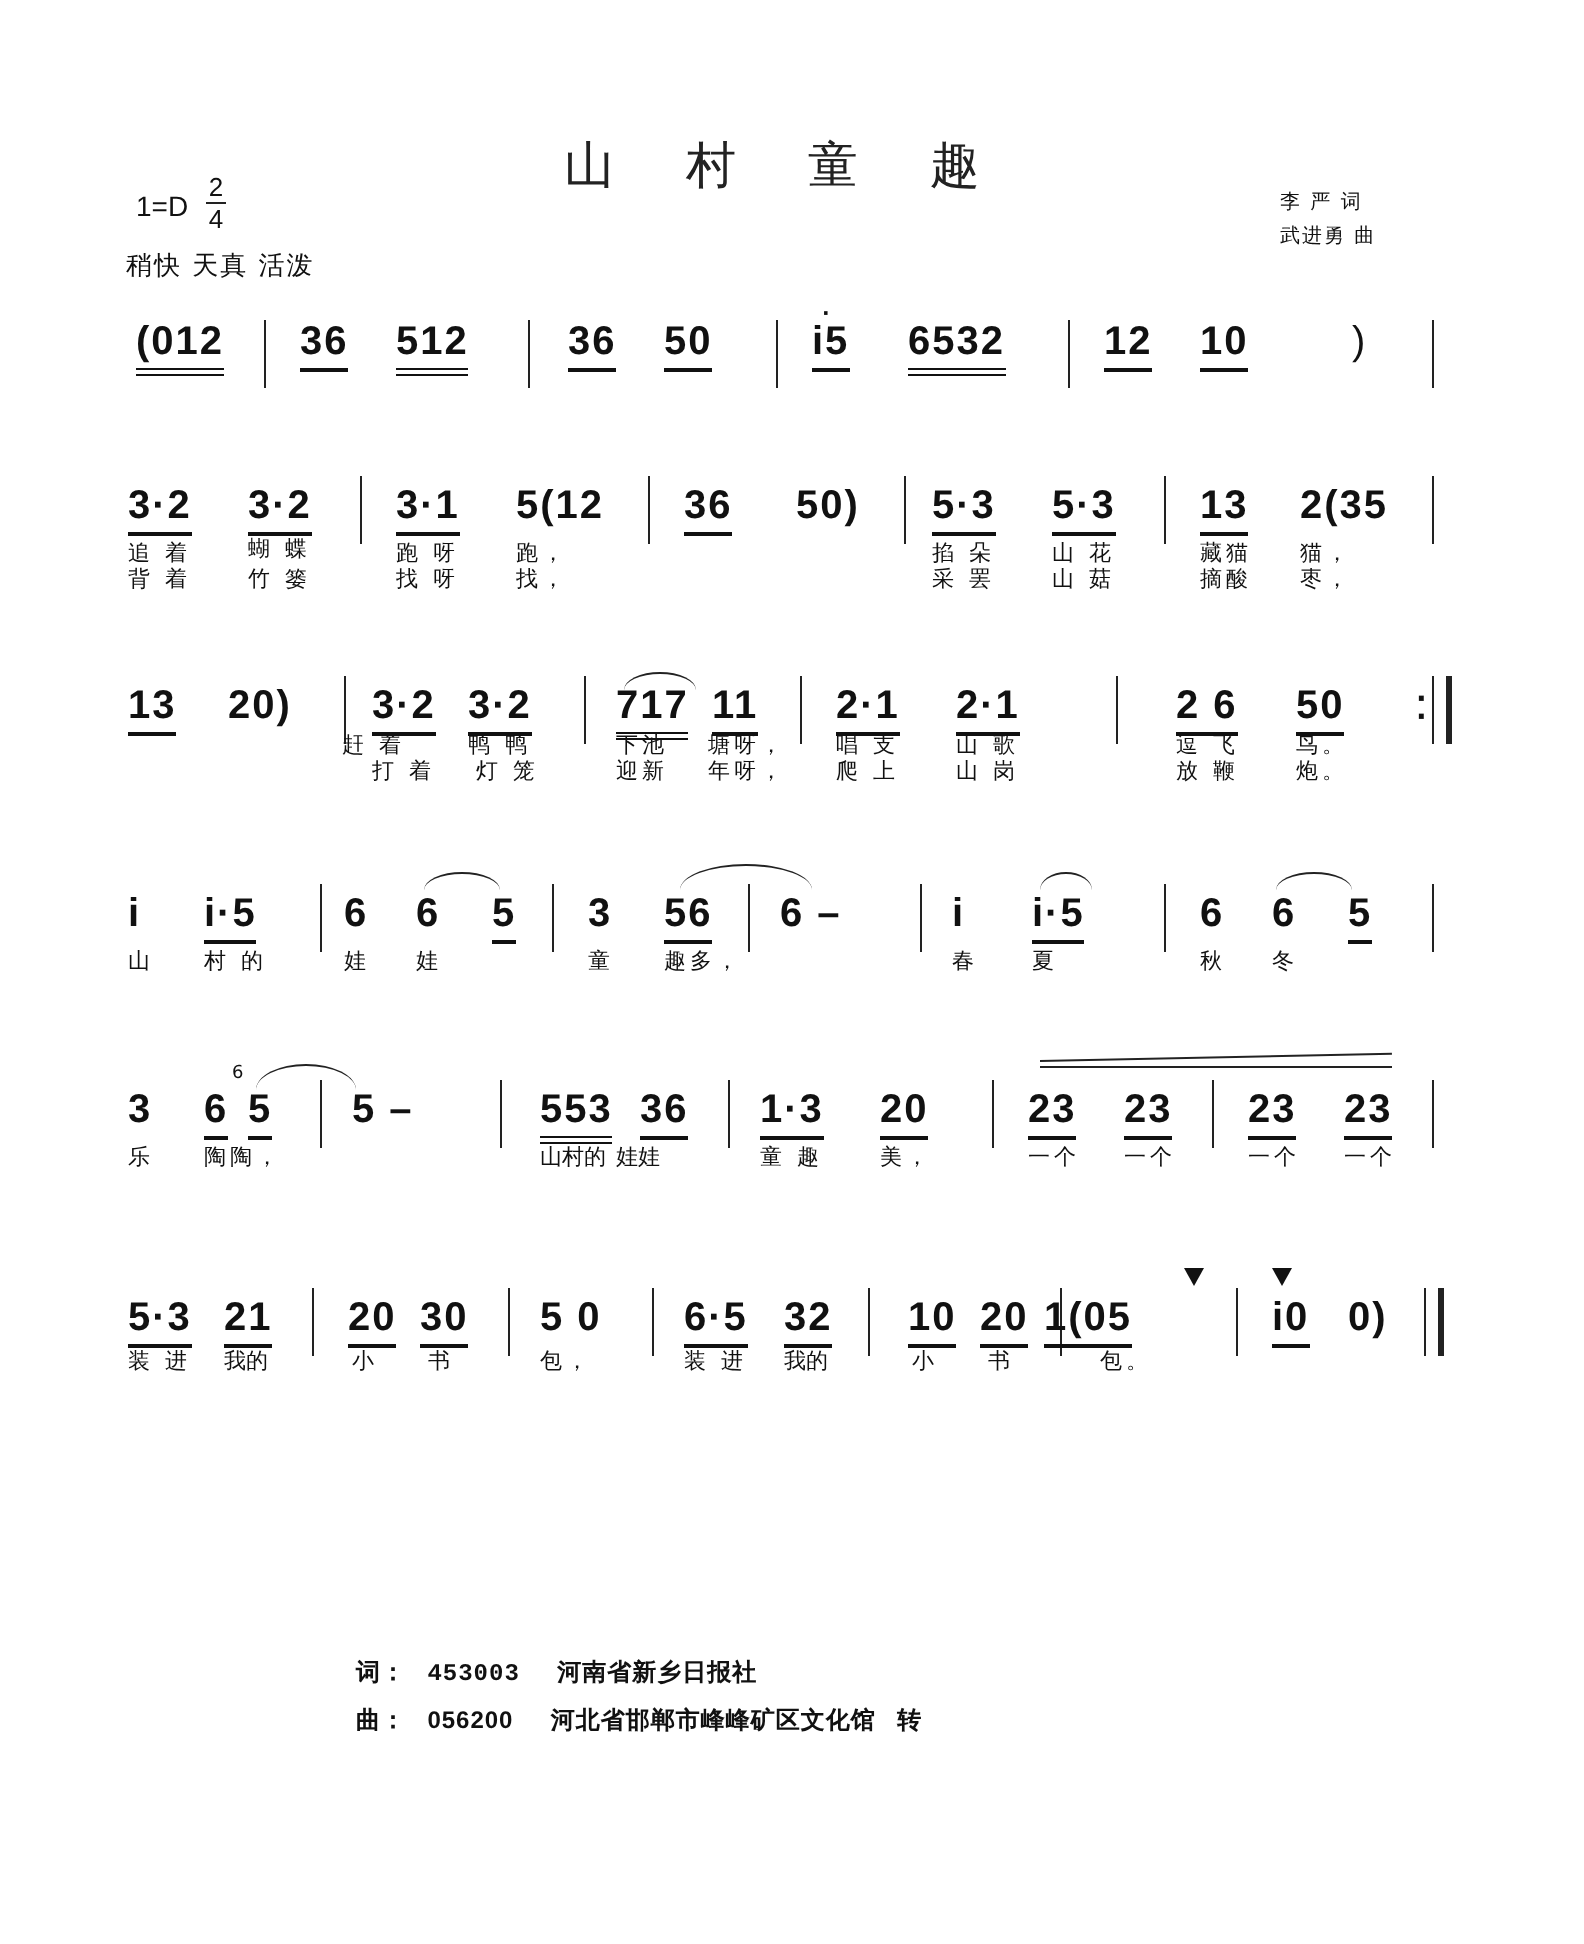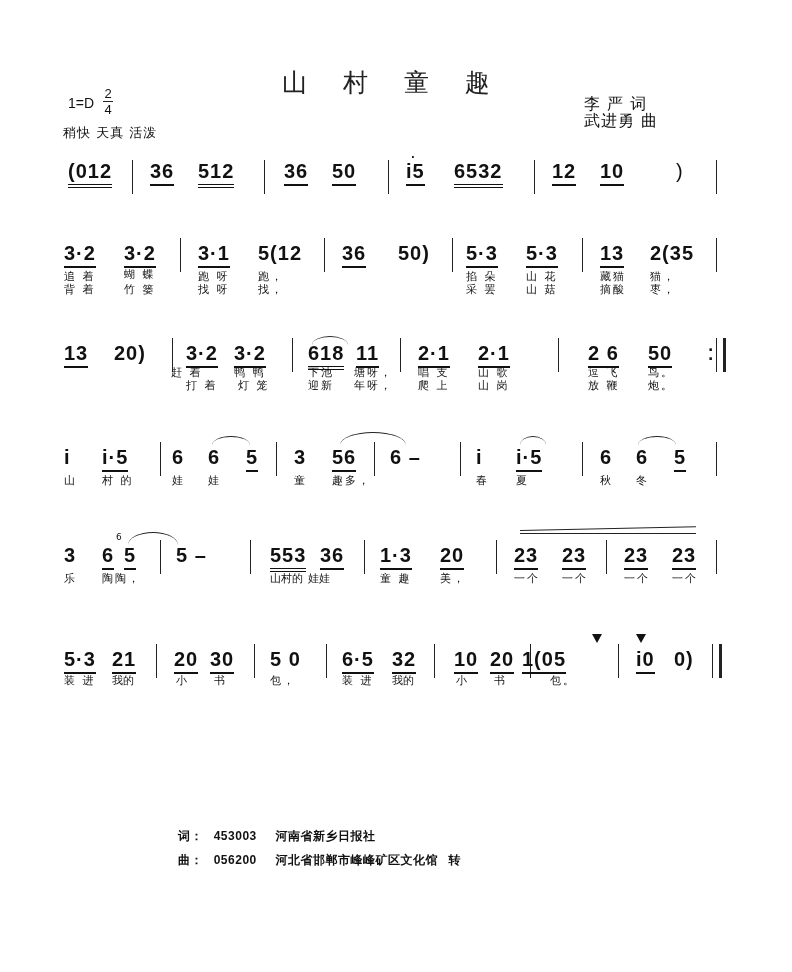--- a/index.html
+++ b/index.html
@@ -6,21 +6,21 @@
   body { width: 792px; height: 972px; position: relative; overflow: hidden;
          font-family: "DejaVu Sans", sans-serif; color: #111; }
   .abs { position: absolute; }
   .title { left: 282px; top: 66px; font-size: 25px; letter-spacing: 14px;
            font-family: "DejaVu Serif", serif; font-weight: normal; color: #222; }
   .key { left: 68px; top: 95px; font-size: 14px; font-family: "Liberation Sans", sans-serif; }
   .ts { left: 103px; top: 86px; font-size: 13px; text-align: center; line-height: 15px;
         font-family: "Liberation Sans", sans-serif; }
   .ts .bar { border-top: 1px solid #222; width: 10px; margin: 0 auto; }
   .tempo { left: 63px; top: 124px; font-size: 13px; letter-spacing: 1px; }
-  .credit { left: 584px; font-size: 16px; letter-spacing: 1px; }
+  .credit { left: 640px; font-size: 10px; letter-spacing: 1px; }
   .row { position: absolute; left: 62px; width: 660px; }
   .tok { position: absolute; font-family: "Liberation Sans", sans-serif; font-weight: bold;
          font-size: 20px; white-space: nowrap; letter-spacing: 1px; }
   .ul1 { border-bottom: 2px solid #111; padding-bottom: 1px; }
   .ul2 { border-bottom: 4px double #111; padding-bottom: 1px; }
   .barline { position: absolute; width: 1px; background: #222; height: 34px; }
   .bar-dbl { position: absolute; width: 6px; height: 34px; border-left: 1px solid #222; border-right: 3px solid #222; }
   .lyr { position: absolute; font-size: 11px; white-space: nowrap; letter-spacing: 2px; line-height: 13px; }
   .slur { position: absolute; border-top: 1.5px solid #222; border-radius: 50% 50% 0 0 / 100% 100% 0 0; height: 8px; }
   .dot-above { position: absolute; font-size: 10px; font-weight: bold; }
@@ -98,21 +98,21 @@
 </div>
 
 <div class="row" style="top:342px">
   <span class="tok ul1" style="left:2px">13</span>
   <span class="tok" style="left:52px">20)</span>
   <div class="barline" style="left:110px;top:-4px"></div>
   <span class="tok ul1" style="left:124px">3·2</span>
   <span class="tok ul1" style="left:172px">3·2</span>
   <div class="barline" style="left:230px;top:-4px"></div>
   <div class="slur" style="left:250px;top:-6px;width:36px"></div>
-  <span class="tok ul2" style="left:246px">618</span>
+  <span class="tok ul2" style="left:246px">717</span>
   <span class="tok ul1" style="left:294px">11</span>
   <div class="barline" style="left:338px;top:-4px"></div>
   <span class="tok ul1" style="left:356px">2·1</span>
   <span class="tok ul1" style="left:416px">2·1</span>
   <div class="barline" style="left:496px;top:-4px"></div>
   <span class="tok ul1" style="left:526px">2 6</span>
   <span class="tok ul1" style="left:586px">50</span>
   <div class="repeat-dots" style="left:646px;top:4px">·<br>·</div>
   <div class="bar-dbl" style="left:654px;top:-4px"></div>
 
@@ -237,21 +237,21 @@
   <span class="lyr" style="left:208px;top:26px">包，</span>
   <span class="lyr" style="left:280px;top:26px">装 进</span>
   <span class="lyr" style="left:330px;top:26px;letter-spacing:0">我的</span>
   <span class="lyr" style="left:394px;top:26px">小</span>
   <span class="lyr" style="left:432px;top:26px">书</span>
   <span class="lyr" style="left:488px;top:26px">包。</span>
 </div>
 
 <div class="abs footer" style="top:828px">
   <span>词：</span>
-  <span style="margin-left:6px;font-family:Liberation Sans, sans-serif">453003</span>
+  <span style="margin-left:6px;font-family:Liberation Mono, monospace">453003</span>
   <span style="margin-left:14px">河南省新乡日报社</span>
 </div>
 <div class="abs footer" style="top:852px">
   <span>曲：</span>
   <span style="margin-left:6px;font-family:'Liberation Sans',sans-serif">056200</span>
   <span style="margin-left:14px">河北省邯郸市峰峰矿区文化馆</span>
   <span style="margin-left:6px">转</span>
 </div>
 
 </body></html>

